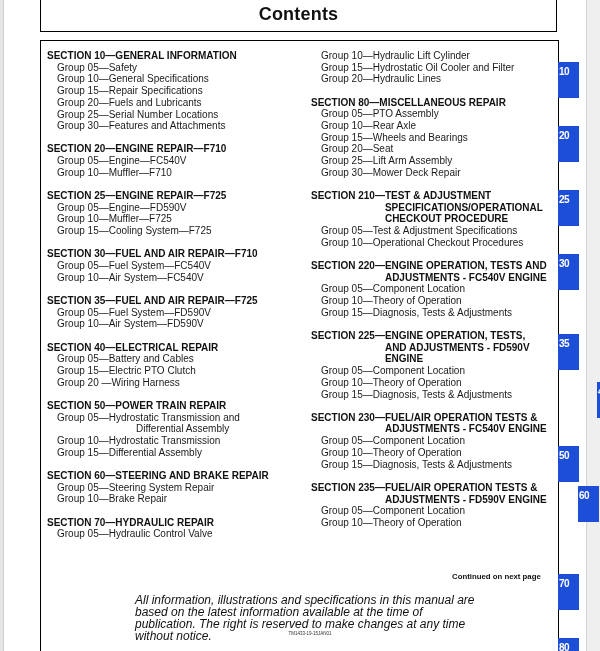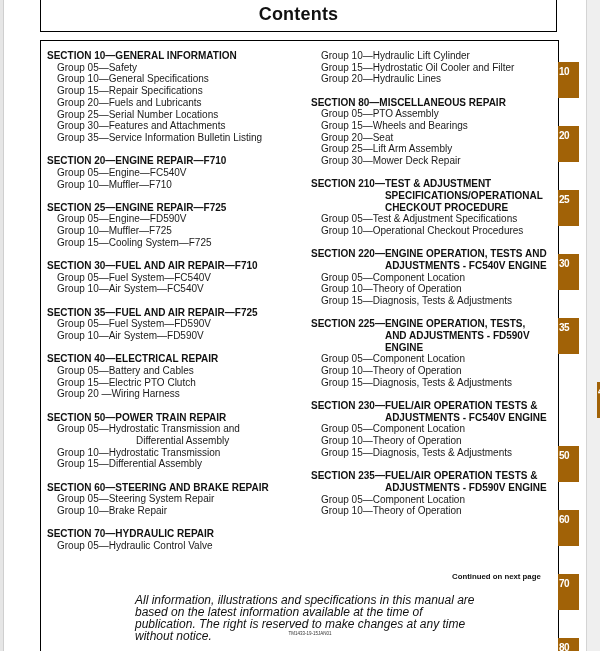--- a/index.html
+++ b/index.html
@@ -45,21 +45,21 @@
   }
   .disclaimer {
     position: absolute; left: 135px; top: 594px; width: 340px;
     font-size: 12px; line-height: 12px; font-style: italic;
   }
   .doc-code {
     position: absolute; left: 250px; top: 631px; width: 120px; text-align: center;
     font-size: 4.5px; color: #333;
   }
   .tab {
-    position: absolute; left: 558px; width: 21px; height: 36px; background: #a16207;
+    position: absolute; left: 558px; width: 21px; height: 36px; background: #1d4ed8;
     color: #fff; font-weight: bold; font-size: 10px; line-height: 12px;
     padding-top: 4px; box-sizing: border-box; padding-left: 1px; letter-spacing: -0.5px;
   }
 </style>
 </head>
 <body>
 
 <div class="left-gutter"></div>
 <div class="right-gutter"></div>
 
@@ -74,21 +74,20 @@
       <div class="sec-head">
         <span class="sec-num">SECTION 10—</span>
         <span class="sec-title">GENERAL INFORMATION</span>
       </div>
       <div class="group"><span>Group 05—Safety</span></div>
       <div class="group"><span>Group 10—General Specifications</span></div>
       <div class="group"><span>Group 15—Repair Specifications</span></div>
       <div class="group"><span>Group 20—Fuels and Lubricants</span></div>
       <div class="group"><span>Group 25—Serial Number Locations</span></div>
       <div class="group"><span>Group 30—Features and Attachments</span></div>
-      <div class="group"><span>Group 35—Service Information Bulletin Listing</span></div>
     </div>
     <div class="section">
       <div class="sec-head">
         <span class="sec-num">SECTION 20—</span>
         <span class="sec-title">ENGINE REPAIR—F710</span>
       </div>
       <div class="group"><span>Group 05—Engine—FC540V</span></div>
       <div class="group"><span>Group 10—Muffler—F710</span></div>
     </div>
     <div class="section">
@@ -158,20 +157,21 @@
       <div class="group"><span>Group 10—Hydraulic Lift Cylinder</span></div>
       <div class="group"><span>Group 15—Hydrostatic Oil Cooler and Filter</span></div>
       <div class="group"><span>Group 20—Hydraulic Lines</span></div>
     </div>
     <div class="section">
       <div class="sec-head">
         <span class="sec-num">SECTION 80—</span>
         <span class="sec-title" style="padding-right: 4px;">MISCELLANEOUS REPAIR</span>
       </div>
       <div class="group"><span>Group 05—PTO Assembly</span></div>
+      <div class="group"><span>Group 10—Rear Axle</span></div>
       <div class="group"><span>Group 15—Wheels and Bearings</span></div>
       <div class="group"><span>Group 20—Seat</span></div>
       <div class="group"><span>Group 25—Lift Arm Assembly</span></div>
       <div class="group"><span>Group 30—Mower Deck Repair</span></div>
     </div>
     <div class="section">
       <div class="sec-head">
         <span class="sec-num">SECTION 210—</span>
         <span class="sec-title" style="padding-right: 4px;">TEST &amp; ADJUSTMENT SPECIFICATIONS/OPERATIONAL CHECKOUT PROCEDURE</span>
       </div>
@@ -217,19 +217,19 @@
 
 <div class="continued">Continued on next page</div>
 <div class="disclaimer">All information, illustrations and specifications in this manual are based on the latest information available at the time of publication. The right is reserved to make changes at any time without notice.</div>
 <div class="doc-code">TM1433-19-15JAN01</div>
 
 <div id="tabs">
     <div class="tab" style="top: 62px;">10</div>
     <div class="tab" style="top: 126px;">20</div>
     <div class="tab" style="top: 190px;">25</div>
     <div class="tab" style="top: 254px;">30</div>
-    <div class="tab" style="top: 318px;">35</div>
+    <div class="tab" style="top: 334px;">35</div>
     <div class="tab" style="top: 382px; margin-left: 39px;">40</div>
     <div class="tab" style="top: 446px;">50</div>
-    <div class="tab" style="top: 510px;">60</div>
+    <div class="tab" style="top: 486px; margin-left: 20px;">60</div>
     <div class="tab" style="top: 574px;">70</div>
     <div class="tab" style="top: 638px;">80</div>
   </div>
 
 </body></html>

